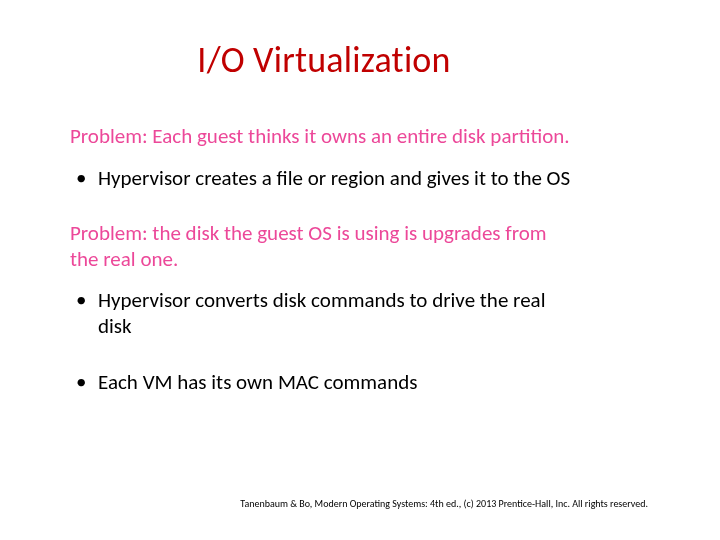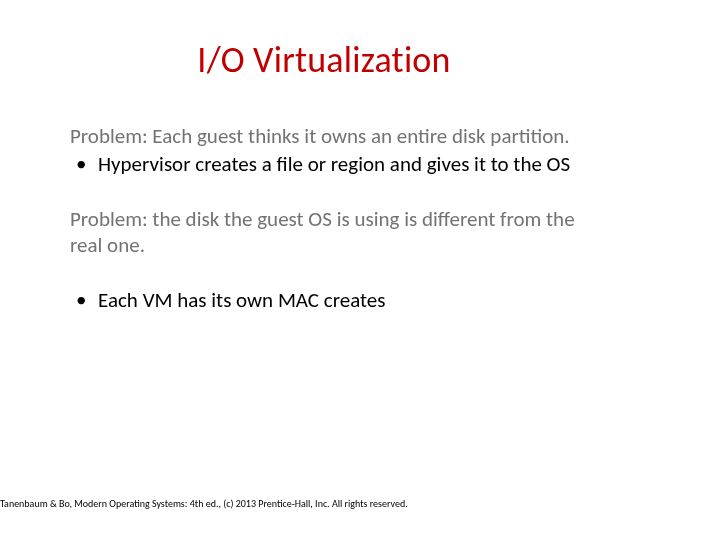--- a/index.html
+++ b/index.html
@@ -24,73 +24,74 @@
     margin-top: 10px;
     margin-bottom: 42px;
     letter-spacing: 0.2px;
   }
   .block {
     margin-bottom: 30px;
   }
   .lead {
     font-size: 21px;
     line-height: 1.22;
-    color: #737373;
+    color: #ec4899;
   }
   ul.bullets {
     list-style: none;
     padding-left: 0;
-    margin-top: 2px;
+    margin-top: 16px;
   }
   ul.bullets li {
     font-size: 21px;
     line-height: 1.22;
     color: #000;
     padding-left: 28px;
     position: relative;
   }
   ul.bullets li::before {
     content: "•";
     position: absolute;
     left: 6px;
     top: 0;
     font-size: 21px;
     color: #000;
   }
   .footer {
     position: absolute;
     left: 0;
-    right: 12px;
+    right: 0;
     bottom: 30px;
-    text-align: left;
+    text-align: right;
     font-size: 10px;
     color: #000;
   }
 </style>
 </head>
 <body>
 
 <div class="slide">
 
   <h1 class="title">I/O Virtualization</h1>
 
   <div class="block">
     <p class="lead">Problem: Each guest thinks it owns an entire disk partition.</p>
     <ul class="bullets">
       <li>Hypervisor creates a file or region and gives it to the OS</li>
     </ul>
   </div>
 
   <div class="block">
-    <p class="lead">Problem: the disk the guest OS is using is different from the real one.</p>
+    <p class="lead">Problem: the disk the guest OS is using is upgrades from the real one.</p>
     <ul class="bullets">
+      <li>Hypervisor converts disk commands to drive the real disk</li>
     </ul>
   </div>
 
   <div class="block">
     <ul class="bullets">
-      <li>Each VM has its own MAC creates</li>
+      <li>Each VM has its own MAC commands</li>
     </ul>
   </div>
 
   <div class="footer">Tanenbaum &amp; Bo, Modern Operating Systems: 4th ed., (c) 2013 Prentice-Hall, Inc. All rights reserved.</div>
 
 </div>
 
 </body></html>

